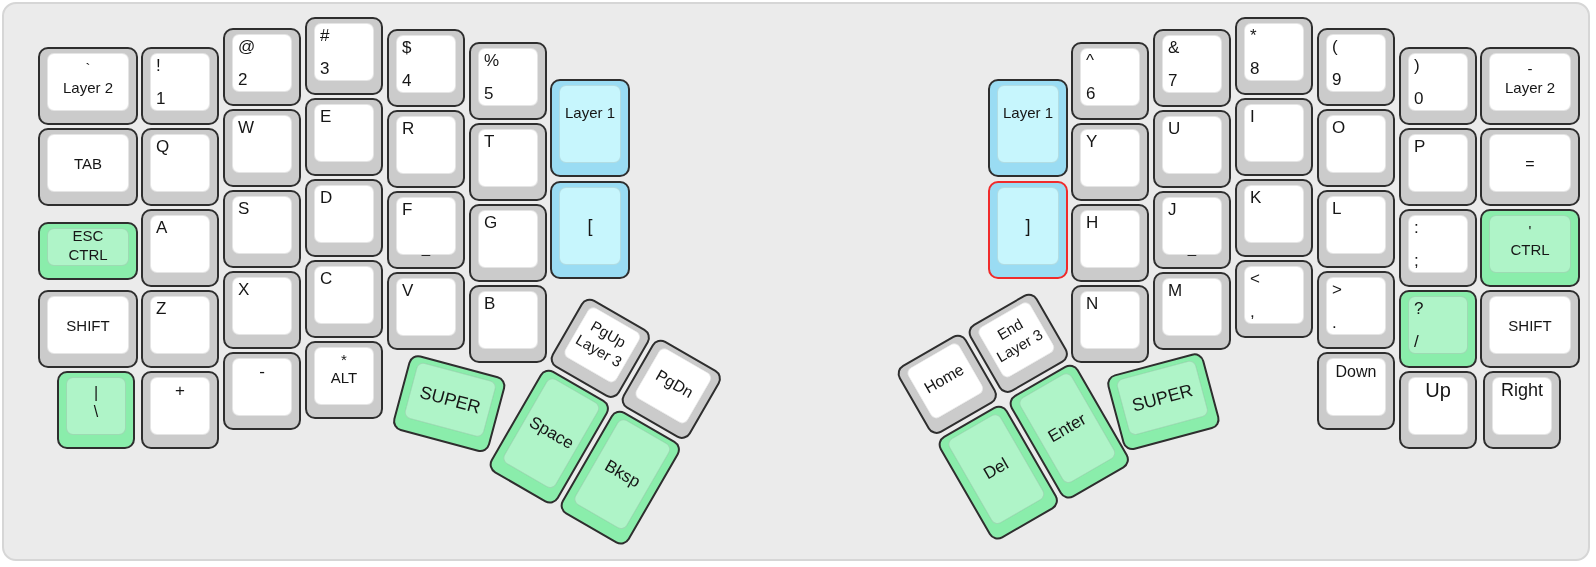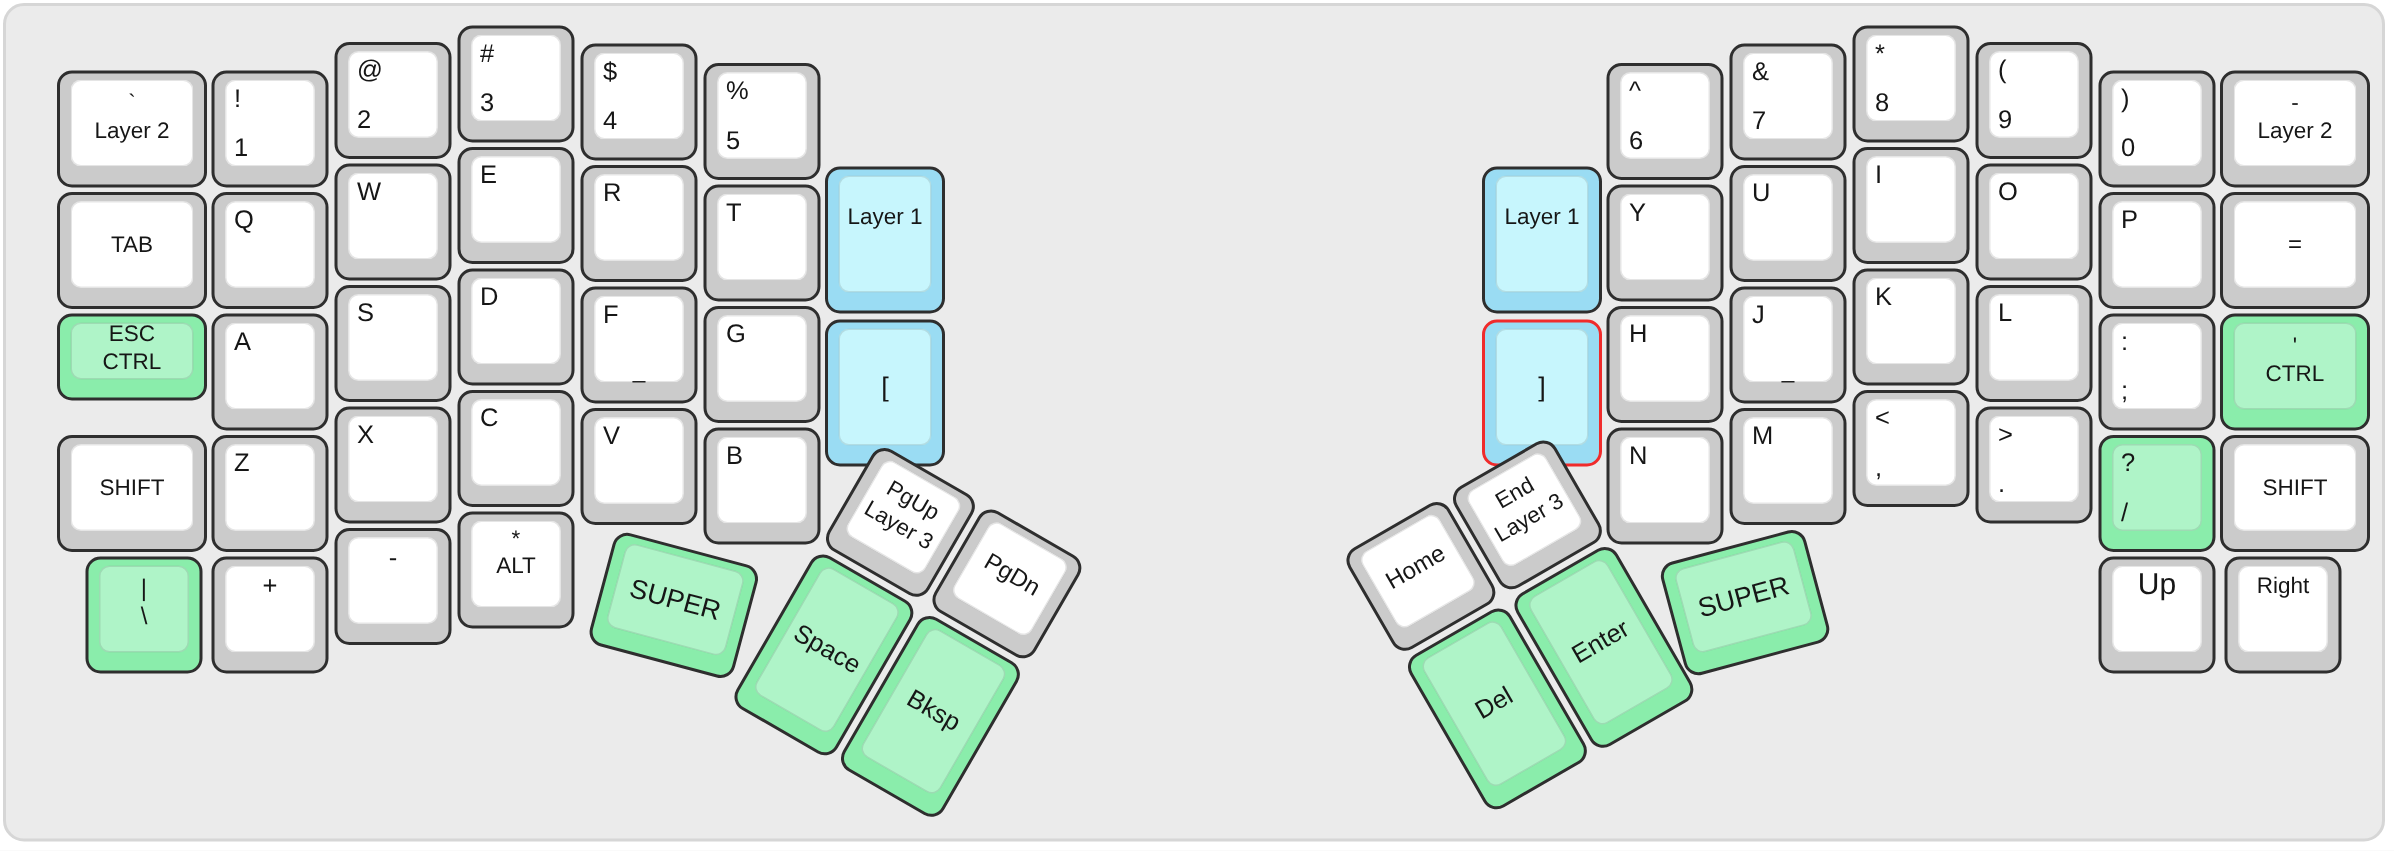--- a/index.html
+++ b/index.html
@@ -15,21 +15,21 @@
   }
   .key{
     position:absolute;box-sizing:border-box;
     border:2px solid #2e2e2e;border-radius:10px;
     transform-origin:0 0;
   }
   .key.base{background:#cbcbcb;}
   .key.base .cap{background:#ffffff;}
   .key.green{background:#8aedab;}
   .key.green .cap{background:#aff4c8;}
-  .key.blue{background:#9adcf3;margin-top:32px;}
+  .key.blue{background:#9adcf3;}
   .key.blue .cap{background:#c7f6fd;}
   .key.selected{border-color:#f02b2b;}
   .cap{
     position:absolute;left:7px;right:7px;top:4px;bottom:12px;
     border-radius:7px;border:1px solid rgba(0,0,0,0.10);
     box-sizing:border-box;
     display:flex;align-items:center;justify-content:center;
     color:#161616;
   }
   .lines{text-align:center;font-size:15px;line-height:19px;white-space:pre;}
@@ -47,21 +47,21 @@
       <div class="cap">
         <div class="lines" style="padding-bottom: 8px;">`
 Layer 2</div>
       </div>
     </div>
     <div class="key base" style="left: 38px; top: 128px; width: 100px; height: 78px;">
       <div class="cap">
         <div class="lines">TAB</div>
       </div>
     </div>
-    <div class="key green" style="left: 38px; top: 209px; width: 100px; height: 58px;">
+    <div class="key green" style="left: 38px; top: 222px; width: 100px; height: 58px;">
       <div class="cap">
         <div class="lines" style="padding-bottom: 4px;">ESC
 CTRL</div>
       </div>
     </div>
     <div class="key base" style="left: 38px; top: 290px; width: 100px; height: 78px;">
       <div class="cap">
         <div class="lines">SHIFT</div>
       </div>
     </div>
@@ -319,20 +319,25 @@
       <div class="cap">
         <span class="leg-tl">L</span>
       </div>
     </div>
     <div class="key base" style="left: 1317px; top: 271px; width: 78px; height: 78px;">
       <div class="cap">
         <span class="leg-tl">&gt;</span>
         <span class="leg-bl">.</span>
       </div>
     </div>
+    <div class="key base" style="left: 1317px; top: 352px; width: 78px; height: 78px;">
+      <div class="cap">
+        <div class="lines top" style="font-size: 16px; line-height: 19px;">Down</div>
+      </div>
+    </div>
     <div class="key base" style="left: 1399px; top: 47px; width: 78px; height: 78px;">
       <div class="cap">
         <span class="leg-tl">)</span>
         <span class="leg-bl">0</span>
       </div>
     </div>
     <div class="key base" style="left: 1399px; top: 128px; width: 78px; height: 78px;">
       <div class="cap">
         <span class="leg-tl">P</span>
       </div>
@@ -371,21 +376,21 @@
 CTRL</div>
       </div>
     </div>
     <div class="key base" style="left: 1480px; top: 290px; width: 100px; height: 78px;">
       <div class="cap">
         <div class="lines">SHIFT</div>
       </div>
     </div>
     <div class="key base" style="left: 1483px; top: 371px; width: 78px; height: 78px;">
       <div class="cap">
-        <div class="lines top" style="font-size: 15px; line-height: 19px;">Right</div>
+        <div class="lines top" style="font-size: 18px; line-height: 19px;">Right</div>
       </div>
     </div>
     <div class="key base" style="left: 894px; top: 370px; width: 78px; height: 78px; transform: rotate(-30deg);">
       <div class="cap">
         <div class="lines" style="font-size: 16px; line-height: 19px; padding-bottom: 6px;">Home</div>
       </div>
     </div>
     <div class="key base" style="left: 965px; top: 329px; width: 78px; height: 78px; transform: rotate(-30deg);">
       <div class="cap">
         <div class="lines" style="padding-bottom: 6px;">End

